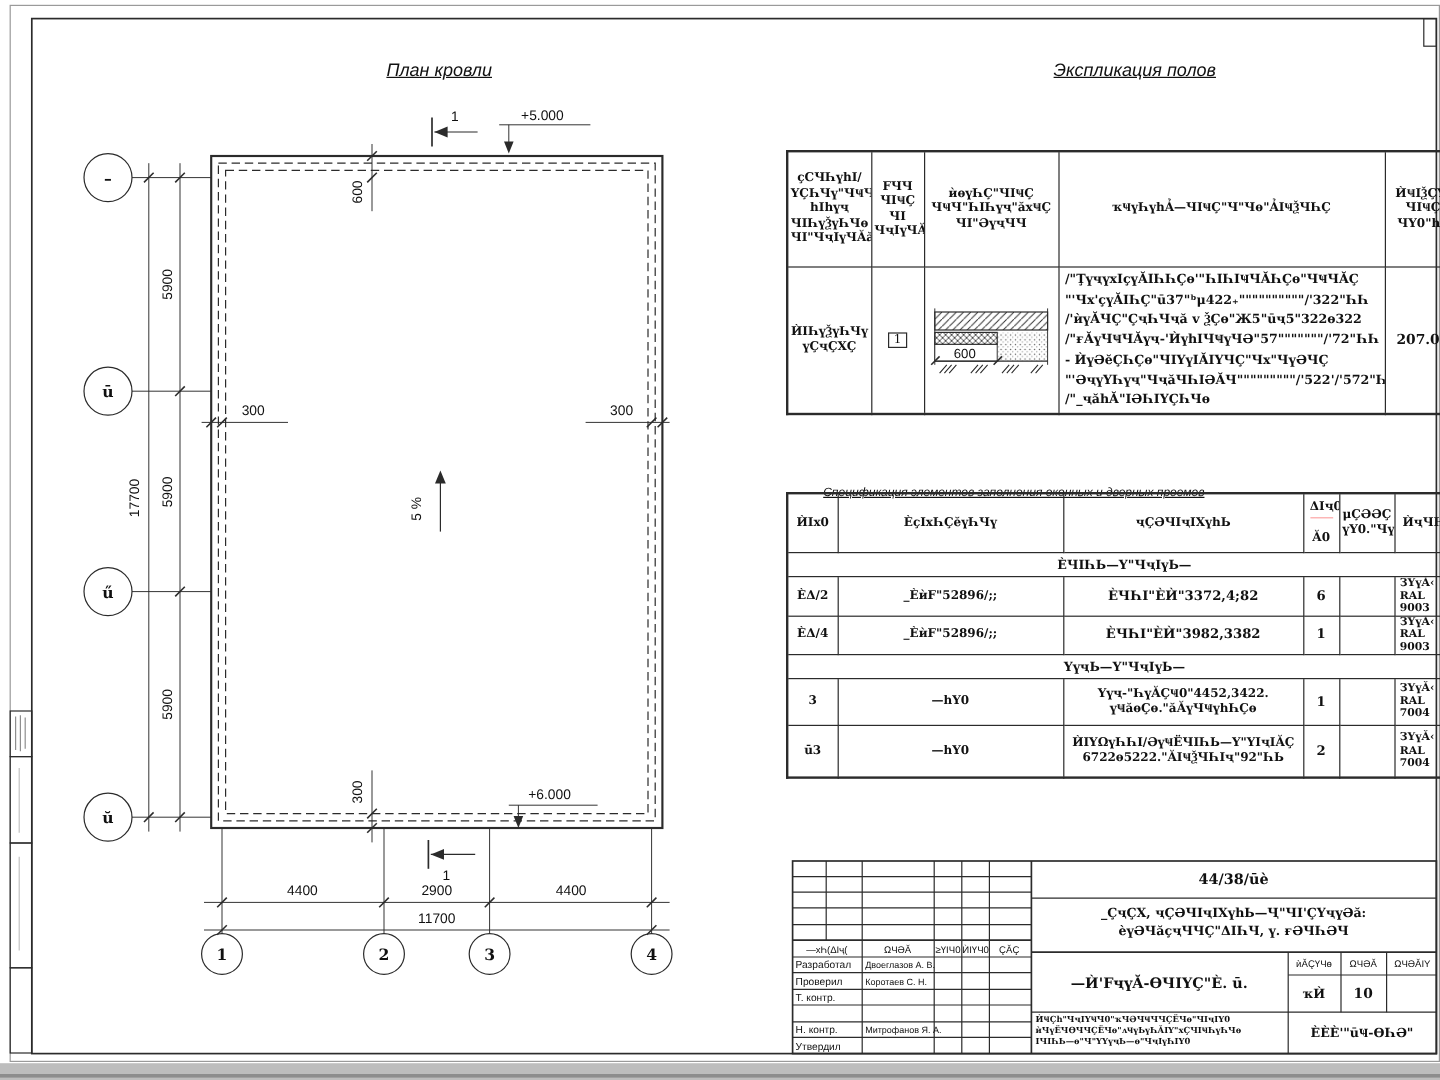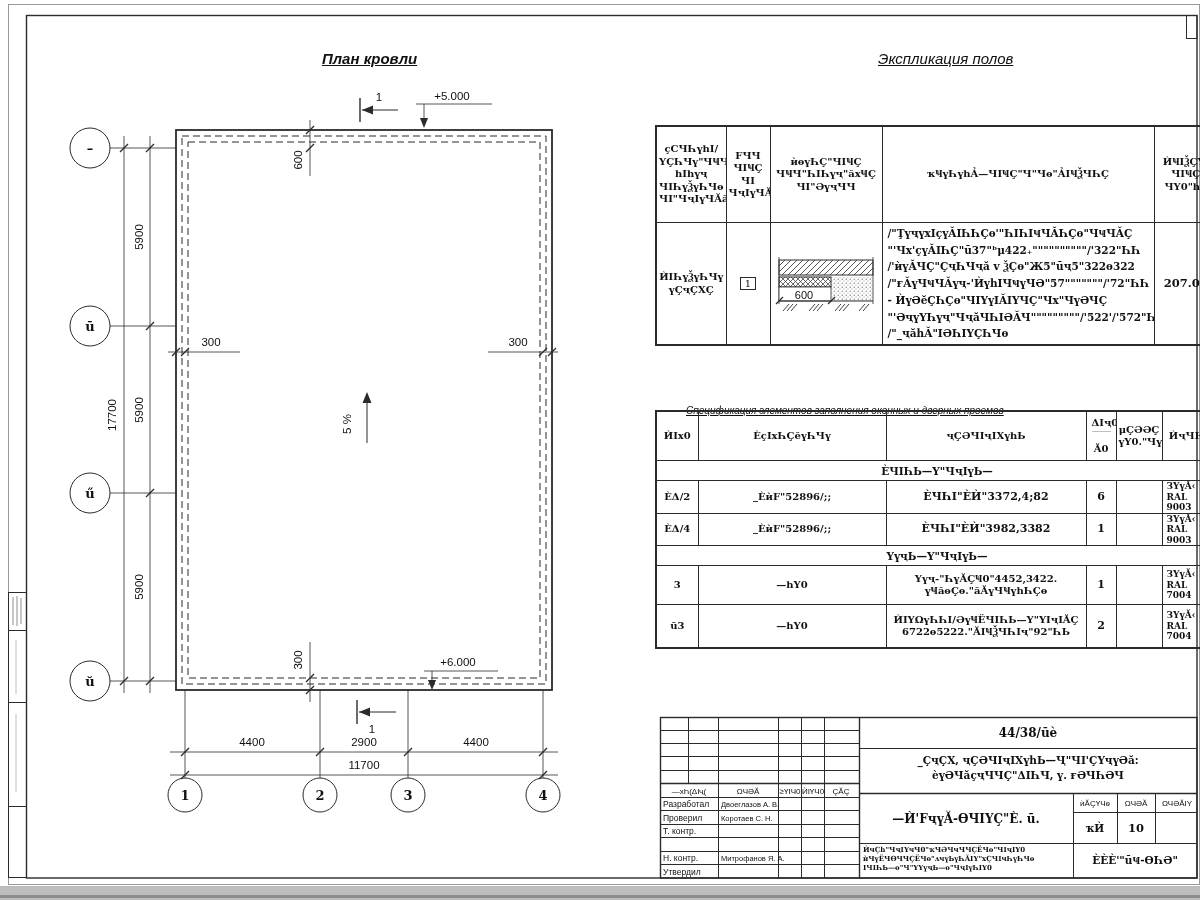--- a/index.html
+++ b/index.html
@@ -256,21 +256,21 @@
     <text class="tbth" x="1177" y="806">ΩЧӘĂIY</text>
     <text class="tbg" x="1095" y="832">ҡЍ</text>
     <text class="tbg" x="1136" y="832" style="font-size:11.5px">10</text>
     <text class="tbg-sm" x="863" y="852">ЍҸÇh"ЧҷIҮҸЧ0"ҡЧӘЧҸЧЧÇЁЧѳ"ЧIҷIY0</text>
     <text class="tbg-sm" x="863" y="861">ѝЧүЁЧѲЧЧÇЁЧѳ"ʌҸүЬүҺĂIҮ"хÇЧIҸҺүҺЧѳ</text>
     <text class="tbg-sm" x="863" y="870">IЧIҺЬ—ѳ"Ч"ҮҮүҷЬ—ѳ"ЧҷIүҺIY0</text>
     <text class="tbg" x="1135" y="864">ÈÈÈ'"ūҸ-ѲҺӘ"</text>
   </g>
 </svg>
 
-<div class="dwg-title" style="left:322px;top:50px;font-weight:bold;">План кровли</div>
+<div class="dwg-title" style="left:322px;top:50px;">План кровли</div>
 <div class="dwg-title" style="left:878px;top:50px;">Экспликация полов</div>
 <div class="dwg-title small" style="left:686px;top:370px;">Спецификация элементов заполнения оконных и дверных проемов</div>
 
 <table class="sheet-table" style="left:635px;top:125px;width:562px;">
   <colgroup>
         <col style="width:70px">
         <col style="width:44px">
         <col style="width:112px">
         <col style="width:272px">
         <col style="width:64px">

